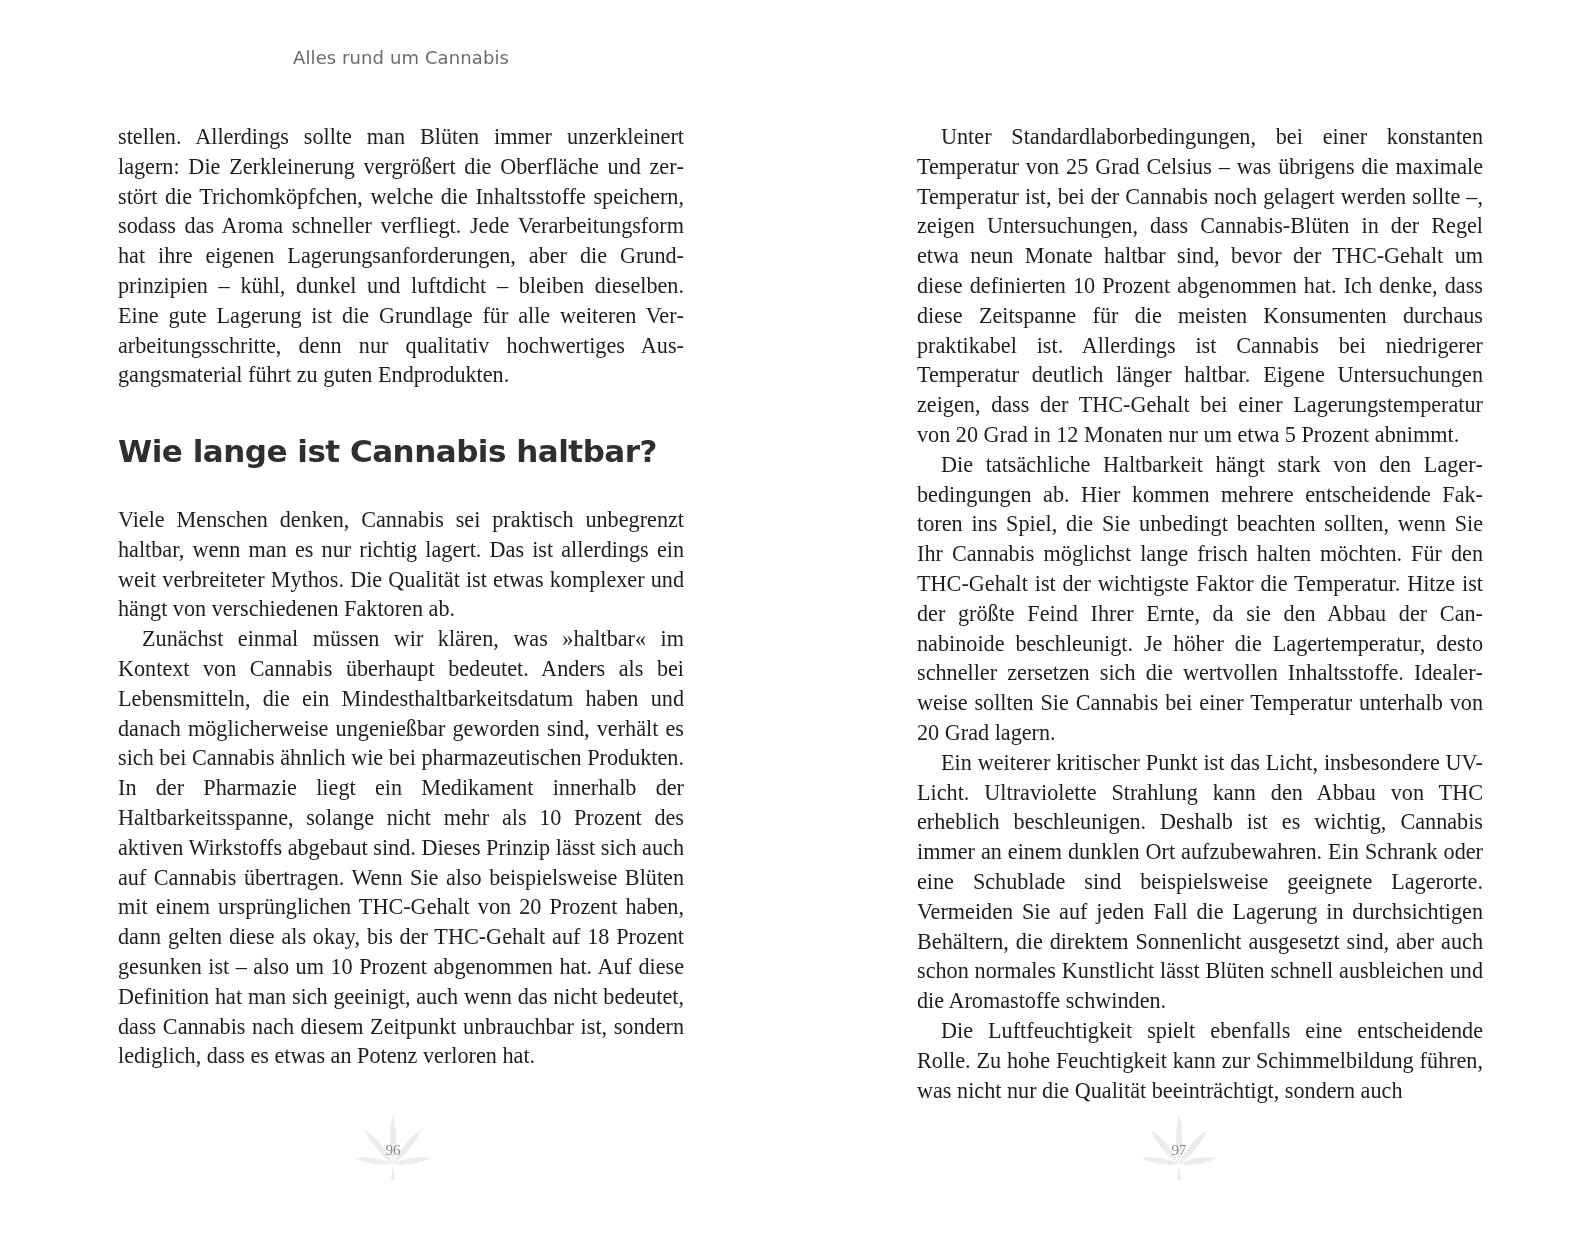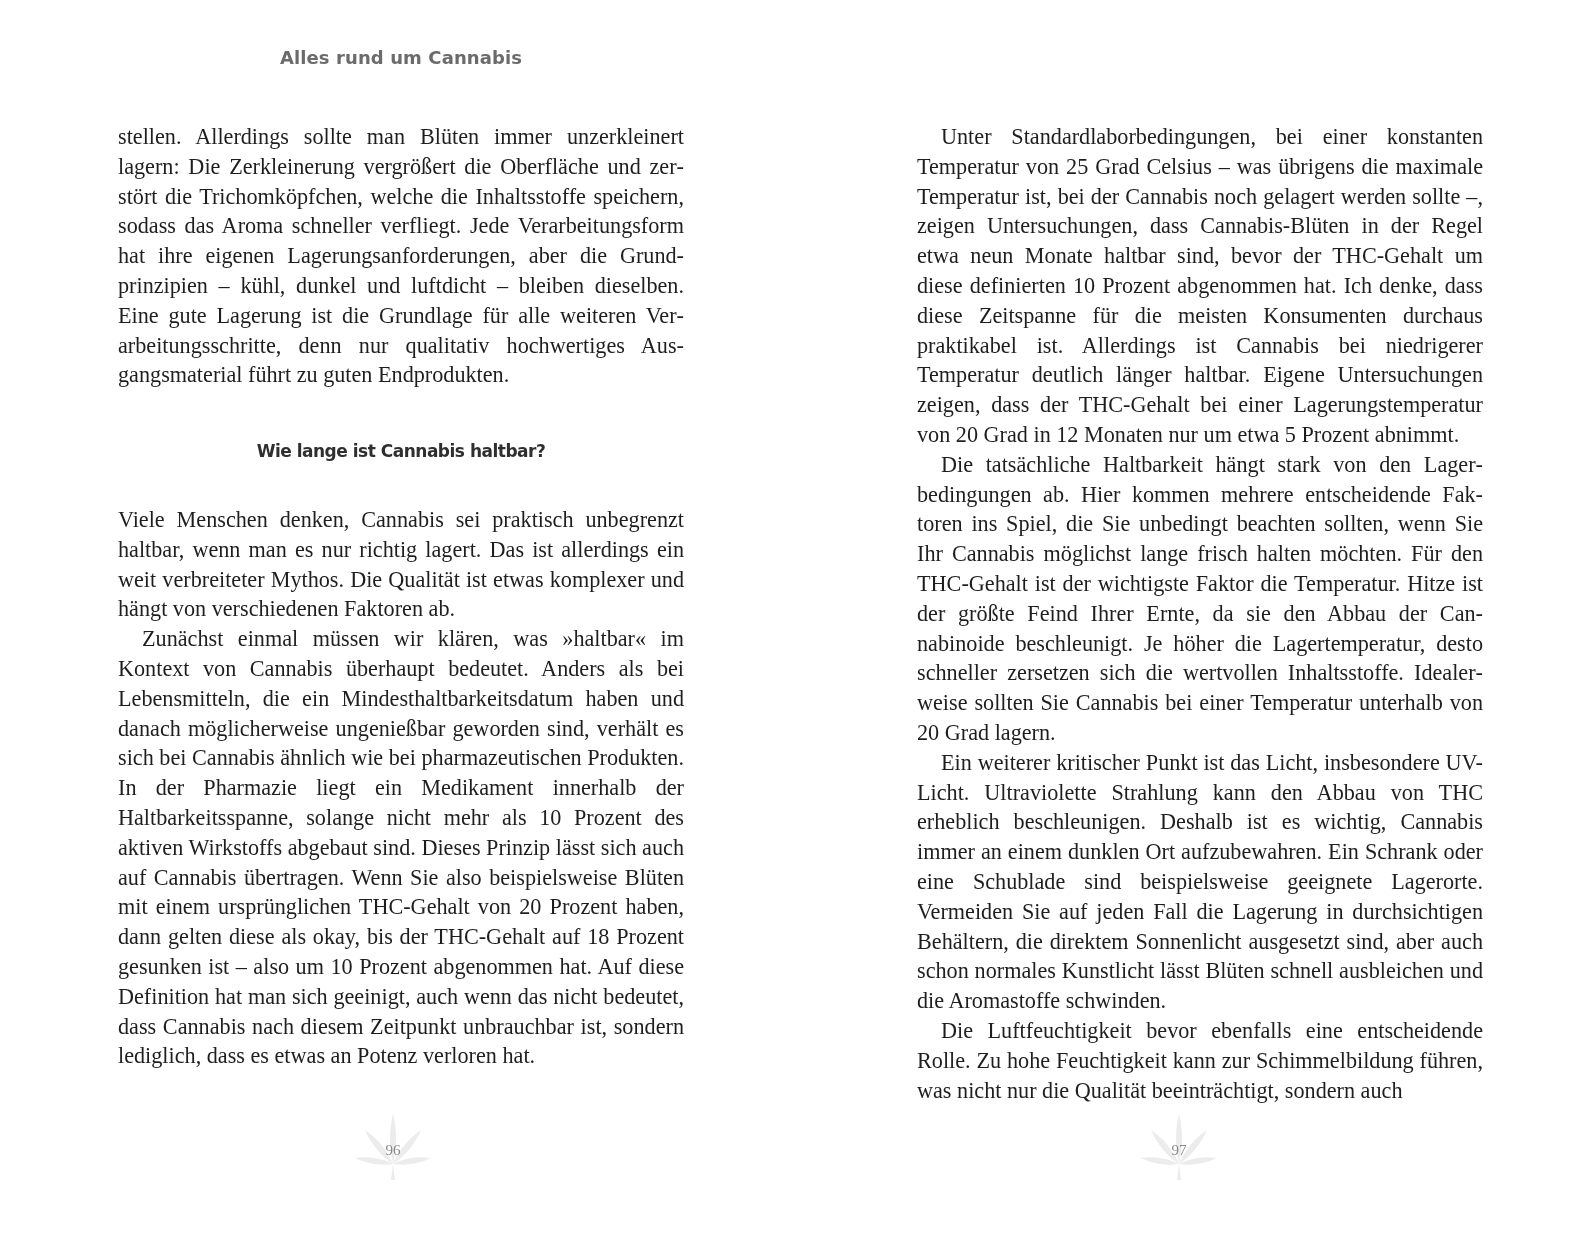--- a/index.html
+++ b/index.html
@@ -4,39 +4,39 @@
 <style>
   html, body { margin: 0; padding: 0; background: #ffffff; }
   body { width: 1594px; height: 1240px; position: relative; overflow: hidden; }
   .page { position: absolute; top: 0; height: 1240px; }
   .page-left { left: 0; width: 797px; }
   .page-right { left: 797px; width: 797px; }
   .running-head {
     position: absolute; top: 47px; left: 0; right: 0;
     text-align: center;
     font-family: "DejaVu Sans", sans-serif;
-    font-size: 18px; color: #6b6b6b; letter-spacing: 0.1px; font-weight: bold;
+    font-size: 18px; color: #6b6b6b; letter-spacing: 0.1px;
   }
   .page-left .running-head { left: 118px; width: 566px; right: auto; }
   .page-right .running-head { left: 104px; width: 566px; right: auto; }
   .body-text {
     position: absolute; top: 122px; width: 566px;
     font-family: "Liberation Serif", serif;
     font-size: 22.2px; line-height: 29.8px; color: #1e1e1e;
     text-align: justify; hyphens: manual;
   }
   .page-left .body-text { left: 118px; }
   .page-right .body-text { left: 120px; }
   .body-text p { margin: 0; font-family: Liberation Serif, serif; }
   .body-text p.indent { text-indent: 24px; }
   .heading {
     margin: 47px 0 38px 0;
-    text-align: center;
+    text-align: left;
     font-family: "DejaVu Sans", sans-serif;
-    font-weight: bold; font-size: 17px; color: #2f2f2f; letter-spacing: -0.5px;
+    font-weight: bold; font-size: 31px; color: #2f2f2f; letter-spacing: -0.5px;
   }
   .folio {
     position: absolute; top: 1112px; width: 80px; height: 70px;
   }
   .page-left .folio { left: 353px; }
   .page-right .folio { left: 1139px; left: 342px; }
   .folio svg { position: absolute; left: 0; top: 0; }
   .folio-num {
     position: absolute; left: 0; width: 80px; top: 30px;
     text-align: center;
@@ -67,21 +67,21 @@
     </svg>
     <div class="folio-num">96</div>
   </div>
 </div>
 
 <div class="page page-right">
   <div class="body-text">
     <p class="indent">Unter Standardlaborbedingungen, bei einer konstanten Temperatur von 25 Grad Celsius – was übrigens die maxi­male Temperatur ist, bei der Cannabis noch gelagert werden sollte –, zeigen Untersuchungen, dass Cannabis-Blüten in der Regel etwa neun Monate haltbar sind, bevor der THC-Gehalt um diese definierten 10 Prozent abgenommen hat. Ich denke, dass diese Zeitspanne für die meisten Konsumenten durch­aus praktikabel ist. Allerdings ist Cannabis bei niedrigerer Temperatur deutlich länger haltbar. Eigene Untersuchungen zeigen, dass der THC-Gehalt bei einer Lagerungstemperatur von 20 Grad in 12 Monaten nur um etwa 5 Prozent abnimmt.</p>
     <p class="indent">Die tatsächliche Haltbarkeit hängt stark von den Lager­bedingungen ab. Hier kommen mehrere entscheidende Fak­toren ins Spiel, die Sie unbedingt beachten sollten, wenn Sie Ihr Cannabis möglichst lange frisch halten möchten. Für den THC-Gehalt ist der wichtigste Faktor die Temperatur. Hitze ist der größte Feind Ihrer Ernte, da sie den Abbau der Can­nabinoide beschleunigt. Je höher die Lagertemperatur, desto schneller zersetzen sich die wertvollen Inhaltsstoffe. Idealer­weise sollten Sie Cannabis bei einer Temperatur unterhalb von 20 Grad lagern.</p>
     <p class="indent">Ein weiterer kritischer Punkt ist das Licht, insbesondere UV-Licht. Ultraviolette Strahlung kann den Abbau von THC erheblich beschleunigen. Deshalb ist es wichtig, Cannabis immer an einem dunklen Ort aufzubewahren. Ein Schrank oder eine Schublade sind beispielsweise geeignete Lagerorte. Vermeiden Sie auf jeden Fall die Lagerung in durchsichtigen Behältern, die direktem Sonnenlicht ausgesetzt sind, aber auch schon normales Kunstlicht lässt Blüten schnell aus­bleichen und die Aromastoffe schwinden.</p>
-    <p class="indent">Die Luftfeuchtigkeit bevor ebenfalls eine entscheidende Rolle. Zu hohe Feuchtigkeit kann zur Schimmelbildung füh­ren, was nicht nur die Qualität beeinträchtigt, sondern auch</p>
+    <p class="indent">Die Luftfeuchtigkeit spielt ebenfalls eine entscheidende Rolle. Zu hohe Feuchtigkeit kann zur Schimmelbildung füh­ren, was nicht nur die Qualität beeinträchtigt, sondern auch</p>
   </div>
   <div class="folio">
     <svg width="80" height="70" viewBox="0 0 80 70">
       <g fill="#ececec">
         <path d="M40 2 C44 18 44 34 40 52 C36 34 36 18 40 2 Z"></path>
         <path d="M40 52 C46 38 56 26 68 18 C62 32 52 44 40 52 Z"></path>
         <path d="M40 52 C34 38 24 26 12 18 C18 32 28 44 40 52 Z"></path>
         <path d="M40 52 C52 46 64 44 78 46 C66 52 52 54 40 52 Z"></path>
         <path d="M40 52 C28 46 16 44 2 46 C14 52 28 54 40 52 Z"></path>
         <path d="M40 52 L42 68 L38 68 Z"></path>

